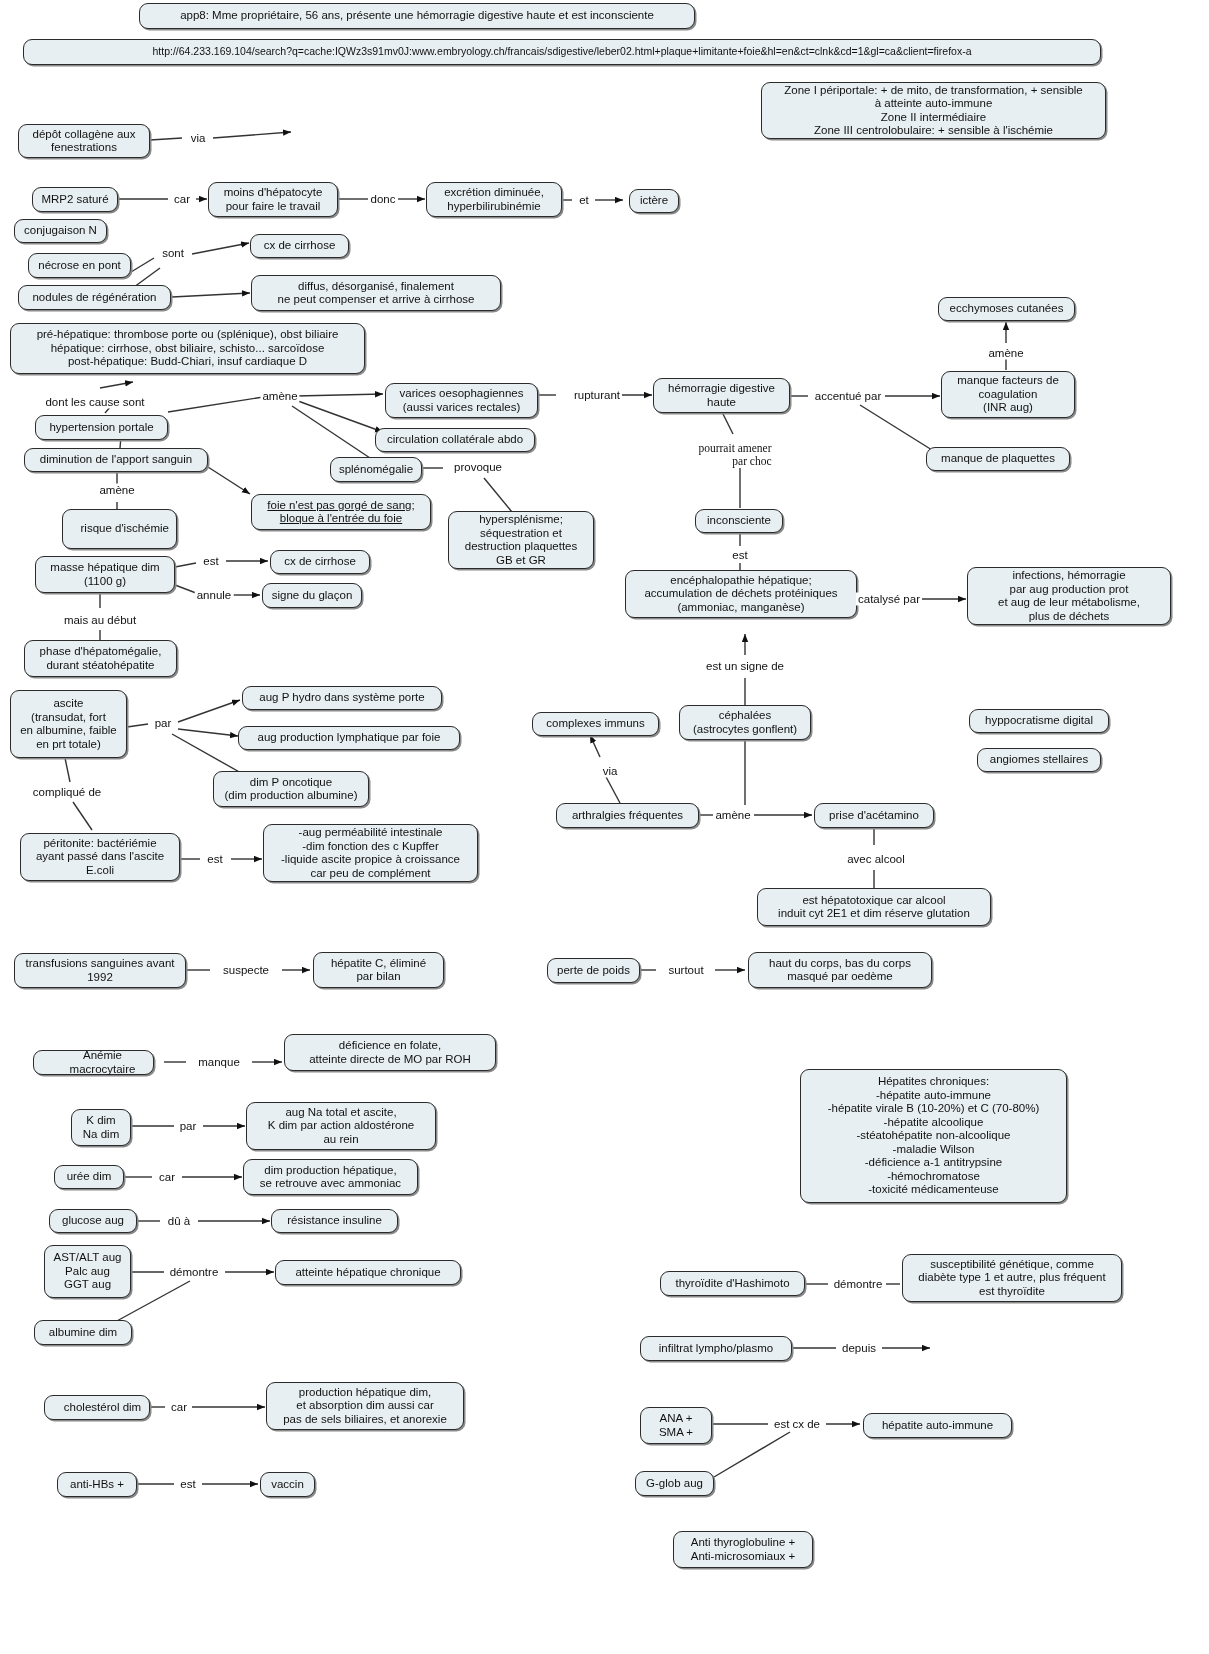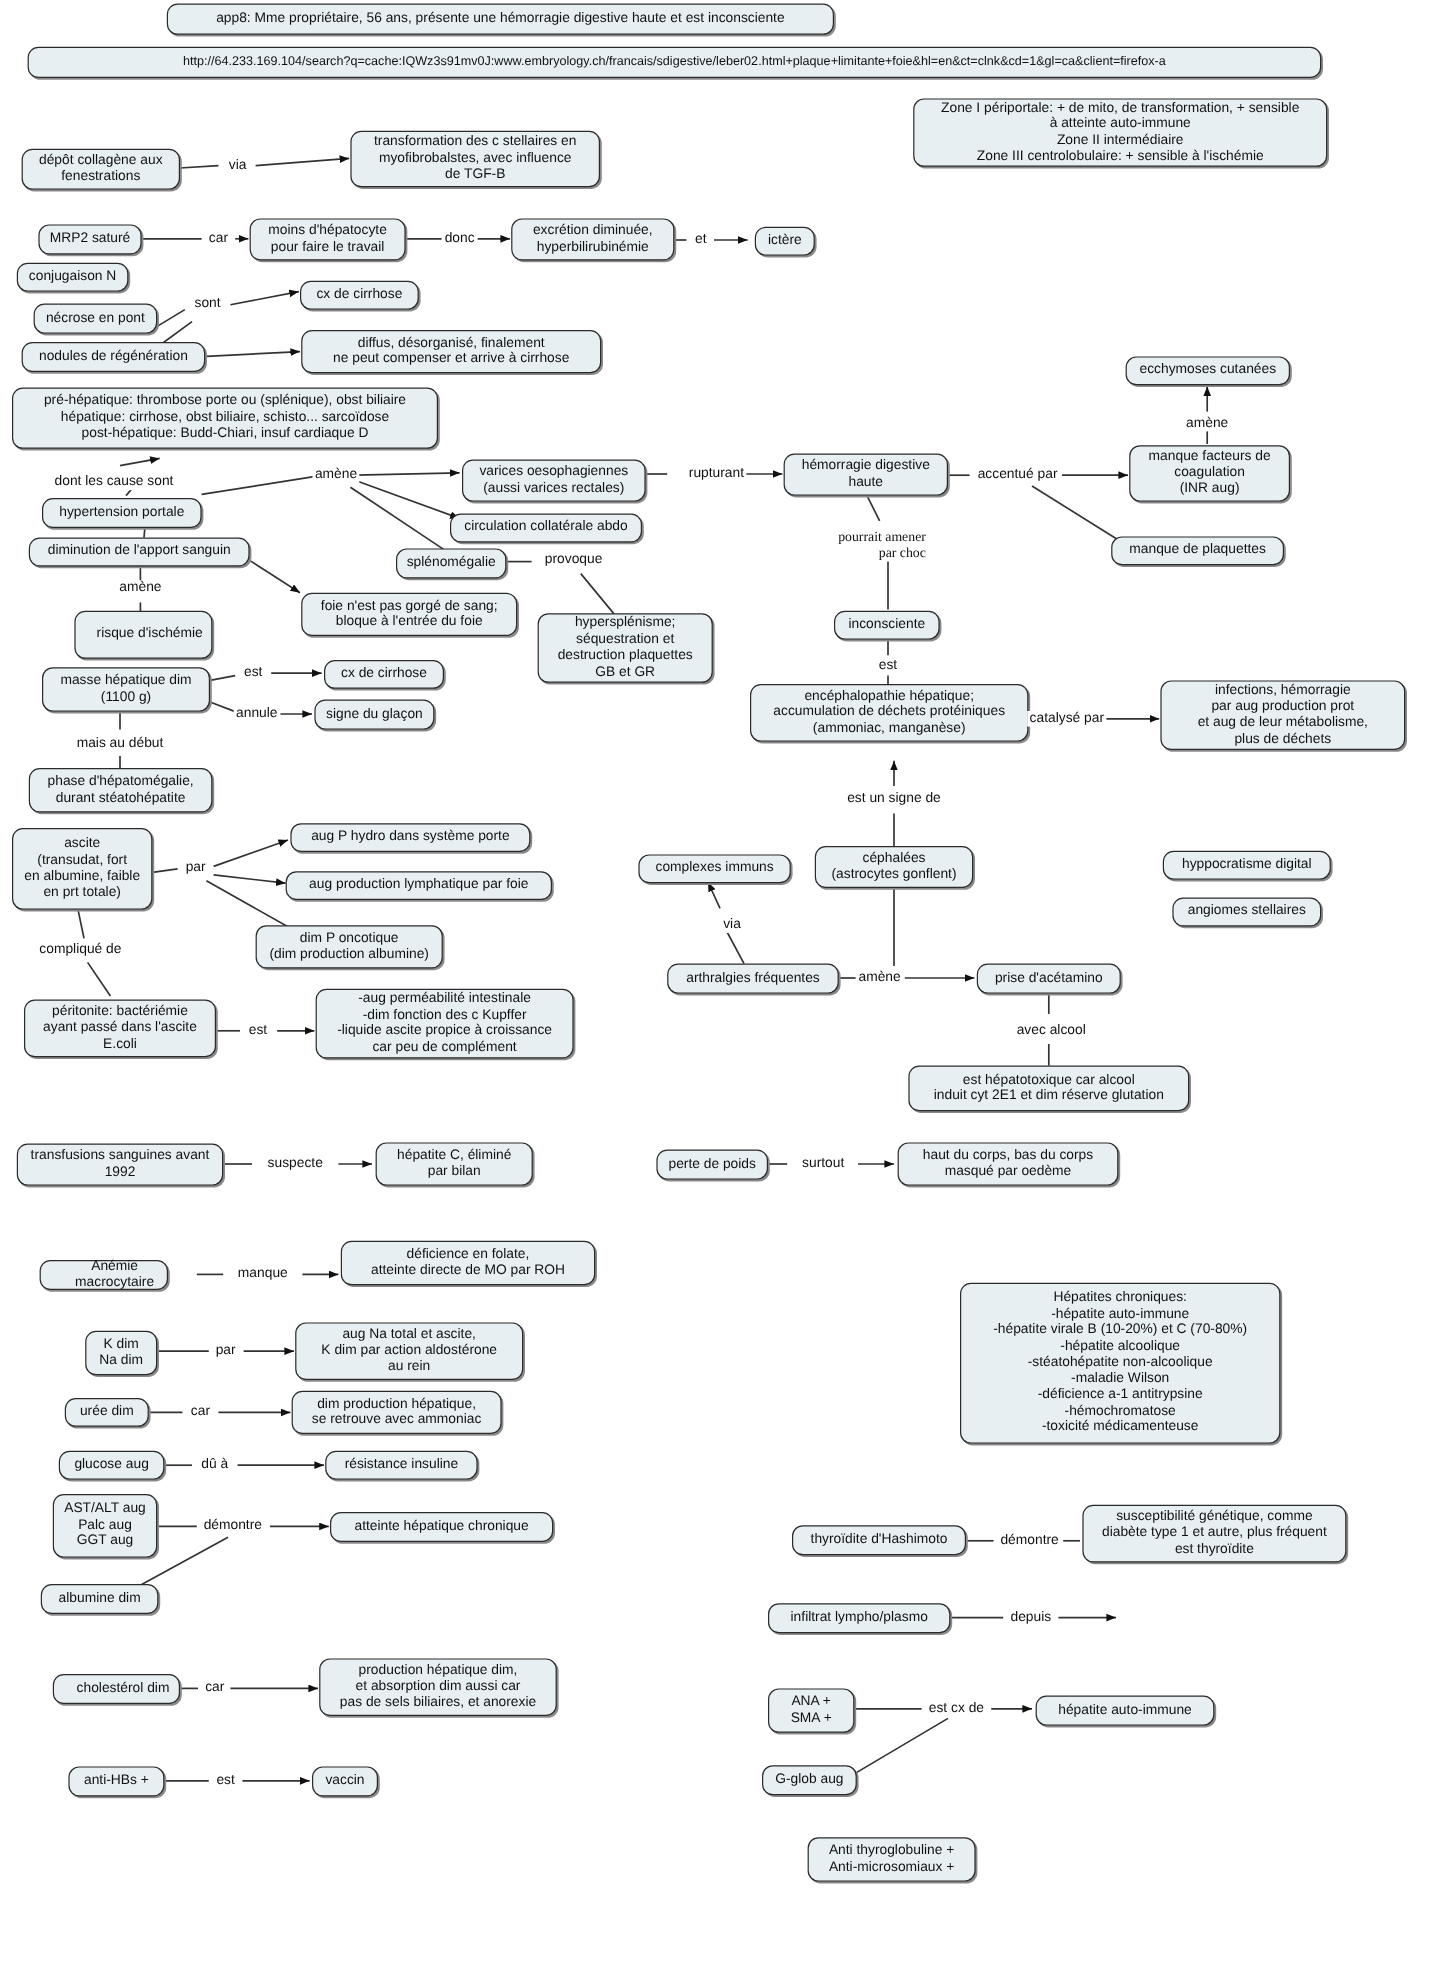--- a/index.html
+++ b/index.html
@@ -207,23 +207,20 @@
   <div class="node" style="left:23px; top:39px; width:1078px; height:26px; font-size:10.5px;"><span>http://64.233.169.104/search?q=cache:IQWz3s91mv0J:www.embryology.ch/francais/sdigestive/leber02.html+plaque+limitante+foie&amp;hl=en&amp;ct=clnk&amp;cd=1&amp;gl=ca&amp;client=firefox-a</span></div>
 
   <div class="node" style="left:761px; top:82px; width:345px; height:57px;"><span>Zone I périportale: + de mito, de transformation, + sensible
 à atteinte auto-immune
 Zone II intermédiaire
 Zone III centrolobulaire: + sensible à l'ischémie</span></div>
 
   <div class="node" style="left:18px; top:124px; width:132px; height:34px;"><span>dépôt collagène aux
 fenestrations</span></div>
 
-  <div class="node" style="left:292px; top:109px; width:208px; height:47px;"><span>transformation des c stellaires en
-myofibrobalstes, avec influence
-de TGF-B</span></div>
 
   <div class="node" style="left:32px; top:187px; width:86px; height:25px;"><span>MRP2 saturé</span></div>
 
   <div class="node" style="left:208px; top:182px; width:130px; height:35px;"><span>moins d'hépatocyte
 pour faire le travail</span></div>
 
   <div class="node" style="left:426px; top:182px; width:136px; height:35px;"><span>excrétion diminuée,
 hyperbilirubinémie</span></div>
 
   <div class="node" style="left:629px; top:189px; width:50px; height:24px;"><span>ictère</span></div>
@@ -249,21 +246,21 @@
 
   <div class="node" style="left:62px; top:509px; width:115px; height:40px;justify-content:flex-end;"><span>risque d'ischémie</span></div>
 
   <div class="node" style="left:385px; top:383px; width:153px; height:35px;"><span>varices oesophagiennes
 (aussi varices rectales)</span></div>
 
   <div class="node" style="left:375px; top:428px; width:160px; height:24px;"><span>circulation collatérale abdo</span></div>
 
   <div class="node" style="left:330px; top:457px; width:92px; height:25px;"><span>splénomégalie</span></div>
 
-  <div class="node" style="left:251px; top:494px; width:180px; height:36px;"><span>foie n'est pas gorgé de sang;
+  <div class="node" style="left:251px; top:494px; width:180px; height:36px;text-decoration:underline;"><span>foie n'est pas gorgé de sang;
 bloque à l'entrée du foie</span></div>
 
   <div class="node" style="left:448px; top:511px; width:146px; height:58px;"><span>hypersplénisme;
 séquestration et
 destruction plaquettes
 GB et GR</span></div>
 
   <div class="node" style="left:653px; top:378px; width:137px; height:35px;"><span>hémorragie digestive
 haute</span></div>
 
@@ -337,21 +334,21 @@
 1992</span></div>
 
   <div class="node" style="left:313px; top:952px; width:131px; height:36px;"><span>hépatite C, éliminé
 par bilan</span></div>
 
   <div class="node" style="left:547px; top:958px; width:93px; height:25px;"><span>perte de poids</span></div>
 
   <div class="node" style="left:748px; top:952px; width:184px; height:36px;"><span>haut du corps, bas du corps
 masqué par oedème</span></div>
 
-  <div class="node" style="left:33px; top:1050px; width:107px; height:25px;padding-left:25px;"><span>Anémie macrocytaire</span></div>
+  <div class="node" style="left:33px; top:1050px; width:121px; height:25px;padding-left:25px;"><span>Anémie macrocytaire</span></div>
 
   <div class="node" style="left:284px; top:1034px; width:212px; height:37px;"><span>déficience en folate,
 atteinte directe de MO par ROH</span></div>
 
   <div class="node" style="left:71px; top:1109px; width:60px; height:37px;"><span>K dim
 Na dim</span></div>
 
   <div class="node" style="left:246px; top:1102px; width:190px; height:48px;"><span>aug Na total et ascite,
 K dim par action aldostérone
 au rein</span></div>

